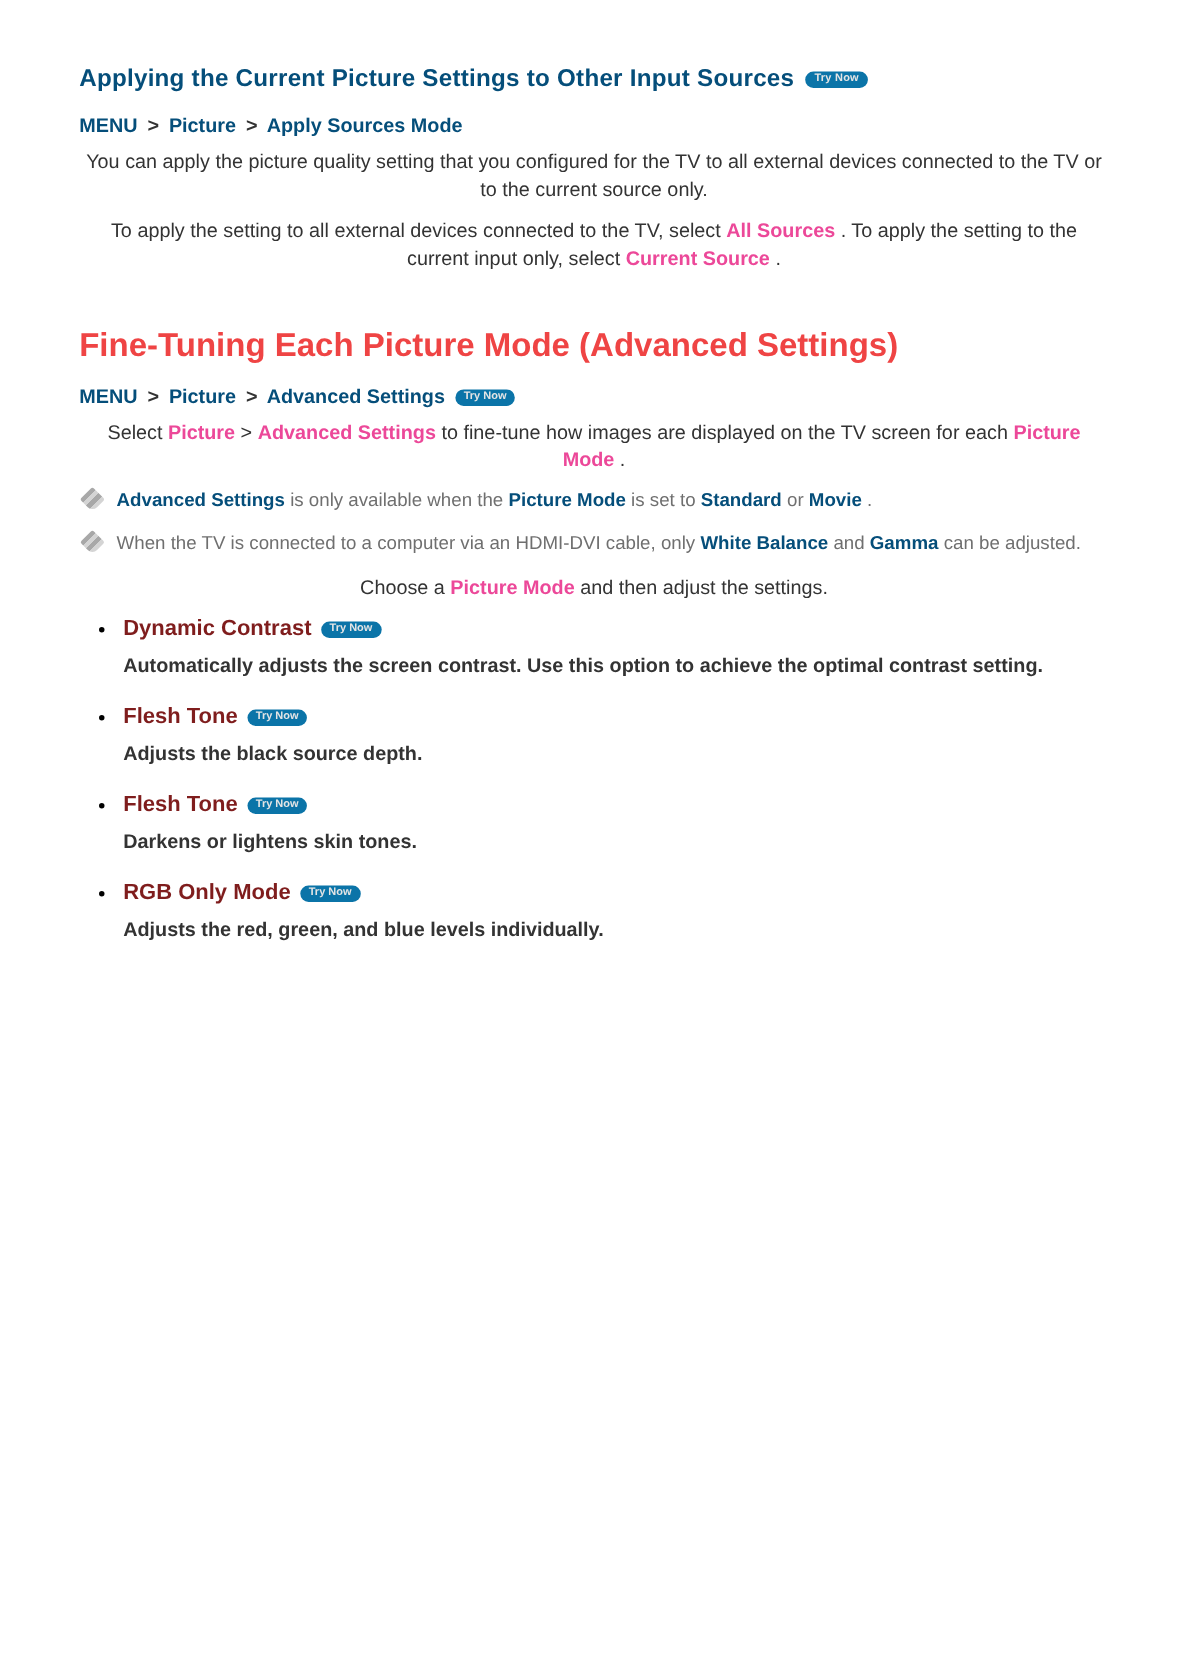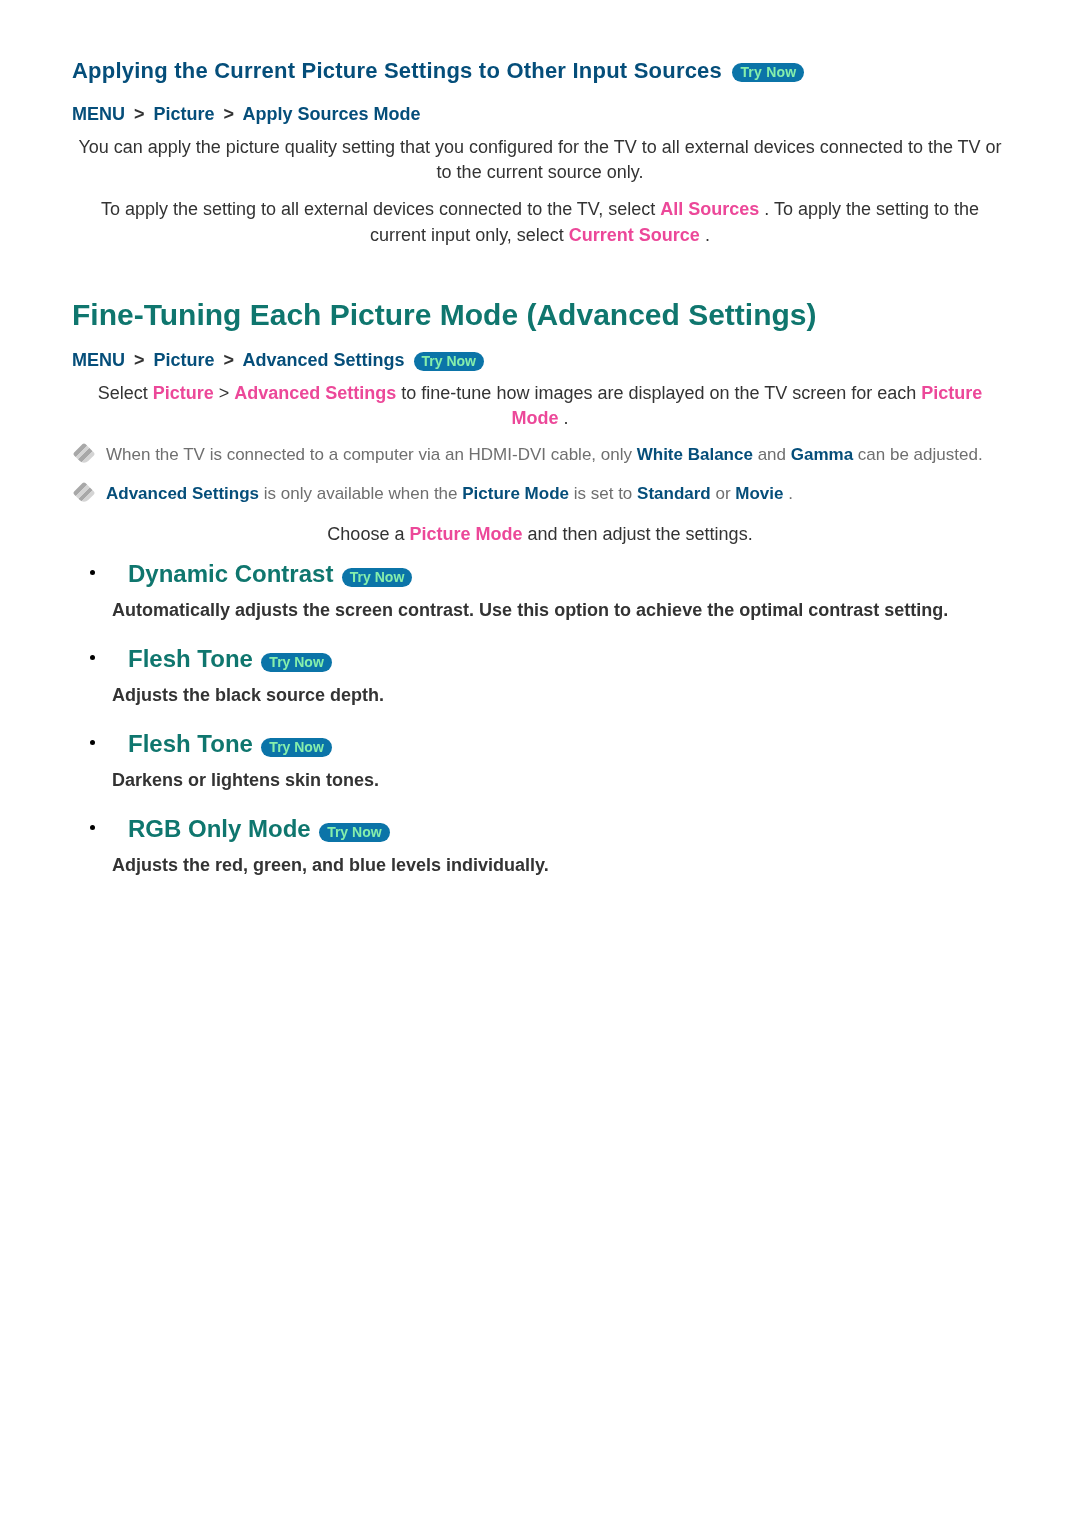--- a/index.html
+++ b/index.html
@@ -1,44 +1,44 @@
 <!DOCTYPE html>
 <html><head>
 <meta charset="utf-8">
 <style>
   * { margin:0; padding:0; box-sizing:border-box; }
   html, body { width:1080px; background:#ffffff; font-family:Arial, Helvetica, sans-serif; }
   .page { padding:58px 72px 40px 72px; }
   .h2 { font-size:22px; font-weight:600; color:#054e7a; letter-spacing:0.01em; margin-bottom:20px; }
-  .h1 { font-size:30px; font-weight:600; color:#0f766e; margin-top:50px; margin-bottom:18px; }
+  .h1 { font-size:30px; font-weight:600; color:#ef4444; margin-top:50px; margin-bottom:18px; }
   .crumb { font-size:18px; font-weight:600; color:#054e7a; margin-bottom:10px; }
   .crumb .chev { font-weight:700; color:#333; padding:0 4px; }
   .para { font-size:18px; color:#333; line-height:1.4; margin-bottom:12px;text-align:center; }
   .term { color:#ec4899; font-weight:600; }
   .try-pill {
-    display:inline-block; background:#0b74a8; color:#86efac;
-    font-size:14px; font-weight:600; padding:2px 8px 3px;
+    display:inline-block; background:#0b74a8; color:#e5e5e5;
+    font-size:10px; font-weight:600; padding:2px 8px 3px;
     border-radius:10px; vertical-align:middle; line-height:1;
     margin-left:4px;
   }
   .note-list { list-style:none; margin:8px 0 16px 0; }
   .note-list li { position:relative; padding-left:34px; margin-bottom:14px; font-size:17px; color:#6f6f6f; line-height:1.45; }
   .note-list li .pen {
     position:absolute; left:4px; top:3px; width:16px; height:16px;
     transform:rotate(45deg);
     background:linear-gradient(90deg,#a8a8a8 0 25%, #d4d4d4 25% 50%, #a8a8a8 50% 75%, #d4d4d4 75% 100%);
     border-radius:2px 2px 6px 2px;
   }
   .note-term { color:#054e7a; font-weight:600; }
   ul.bullets { list-style:none; margin-left:12px; margin-top:4px; }
   ul.bullets > li { position:relative; padding-left:28px; margin-bottom:4px; }
   ul.bullets > li > .dot {
     position:absolute; left:6px; top:10px; width:5px; height:5px; background:#000; border-radius:50%;
   }
-  .bullet-title { font-size:24px; color:#0f766e; font-weight:600; display:inline-block;margin-left:16px; }
+  .bullet-title { font-size:20px; color:#7f1d1d; font-weight:600; display:inline-block; }
   .bullet-desc { font-size:18px; color:#333; margin:10px 0 22px 0; line-height:1.4;font-weight:bold; }
 </style>
 </head>
 <body>
 
 <div class="page">
 
   <div class="h2">
     <span>Applying the Current Picture Settings to Other Input Sources</span>
     <span class="try-pill">Try Now</span>
@@ -79,36 +79,36 @@
     <span> &gt; </span>
     <span class="term">Advanced Settings</span>
     <span> to fine-tune how images are displayed on the TV screen for each </span>
     <span class="term">Picture Mode</span>
     <span>.</span>
   </p>
 
   <ul class="note-list">
     <li>
       <span class="pen"></span>
-      <span>When the TV is connected to a computer via an HDMI-DVI cable, only </span>
-      <span class="note-term">White Balance</span>
-      <span> and </span>
-      <span class="note-term">Gamma</span>
-      <span> can be adjusted.</span>
-    </li>
-    <li>
-      <span class="pen"></span>
       <span class="note-term">Advanced Settings</span>
       <span> is only available when the </span>
       <span class="note-term">Picture Mode</span>
       <span> is set to </span>
       <span class="note-term">Standard</span>
       <span> or </span>
       <span class="note-term">Movie</span>
       <span>.</span>
+    </li>
+    <li>
+      <span class="pen"></span>
+      <span>When the TV is connected to a computer via an HDMI-DVI cable, only </span>
+      <span class="note-term">White Balance</span>
+      <span> and </span>
+      <span class="note-term">Gamma</span>
+      <span> can be adjusted.</span>
     </li>
   </ul>
 
   <p class="para">
     <span>Choose a </span>
     <span class="term">Picture Mode</span>
     <span> and then adjust the settings.</span>
   </p>
 
   <ul class="bullets">

